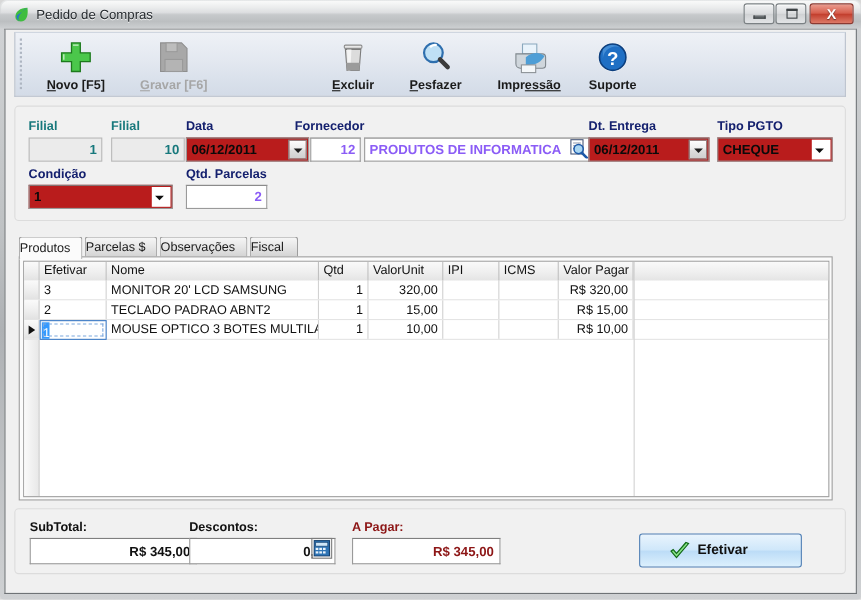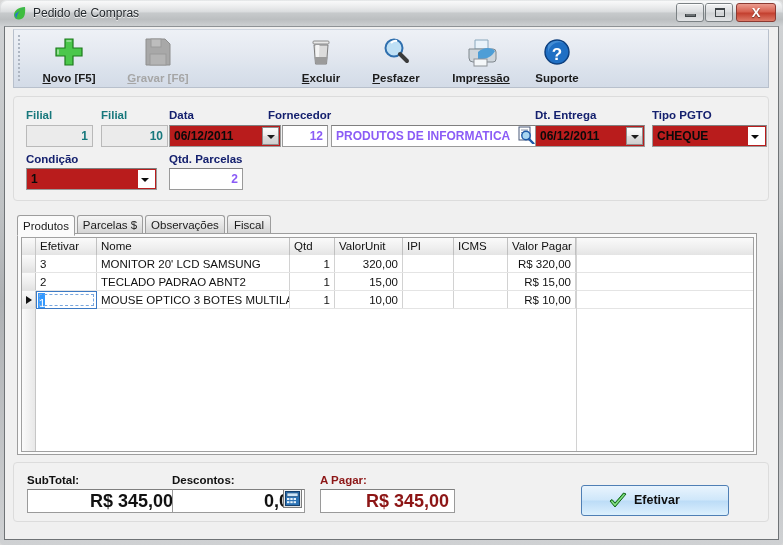--- a/index.html
+++ b/index.html
@@ -124,21 +124,21 @@
     border:1px solid #8e8e8e; }
   .combo .cbtn:after { content:""; position:absolute; left:4px; top:7px;
     border-left:4px solid transparent; border-right:4px solid transparent;
     border-top:4px solid #1d1d1d; }
   .combo.flat .cbtn { background:#fff; border:none; }
   .combo.flat .cbtn:after { left:3px; top:8px; border-top-color:#0c0c0c; }
 
   
   #tabstrip { position:absolute; left:17px; top:215px; width:740px; height:18px; }
   .tab {
-    position:absolute; top:0; height:19px; line-height:18px; text-align:center;
+    position:absolute; top:0; height:19px; line-height:18px; 
     font-size:11.5px; color:#1a1a1a; cursor:default;
     border:1px solid #9d9d9d; border-bottom:none; border-radius:3px 3px 0 0;
     background:linear-gradient(to bottom,#f6f6f6,#e3e3e3 55%,#d2d2d2);
   }
   .tab.active {
     background:#fbfbfb; border-color:#9d9d9d; height:21px; line-height:20px; z-index:3;
     border-bottom:1px solid #fbfbfb;
   }
   #tab0 { left:0;    width:58px; }
   #tab1 { left:60px; width:66px; }
@@ -185,21 +185,21 @@
   #editdash {
     position:absolute; left:2px; top:2px; right:2px; bottom:2px;
     border:1px dashed #7aa7dd;
   }
 
   
   .totlabel { position:absolute; font-size:11.5px; font-weight:bold; }
   .totinp {
     position:absolute; height:24px; background:#fff;
     border:1px solid #9a9a9a; border-top-color:#7f7f7f;
-    font-size:18px; font-weight:bold; text-align:right; line-height:22px;
+    font-size:12px; font-weight:bold; text-align:right; line-height:22px;
     padding:0 5px; color:#111; white-space:nowrap; overflow:hidden;
   }
   .totinp.red { color:#8d1616; }
   #calcbtn {
     position:absolute; left:283px; top:489px; width:19px; height:19px;
     background:linear-gradient(to bottom,#f4f4f4,#e2e2e2);
     border:1px solid #7d7d7d;
   }
   #efetivar {
     position:absolute; left:581px; top:485px; width:148px; height:31px;
@@ -370,21 +370,21 @@
       </svg>
     </div>
 
     <div class="fld-label lbl-navy" style="left:521px; top:12px;">Dt. Entrega</div>
     <div class="combo" style="left:521px; top:28px; width:110px;">
       <div class="ctext">06/12/2011</div>
       <div class="cbtn"></div>
     </div>
 
     <div class="fld-label lbl-navy" style="left:638px; top:12px;">Tipo PGTO</div>
-    <div class="combo flat" style="left:638px; top:28px; width:115px;">
+    <div class="combo flat" style="left:638px; top:28px; width:105px;">
       <div class="ctext">CHEQUE</div>
       <div class="cbtn"></div>
     </div>
 
     <div class="fld-label lbl-navy" style="left:12px; top:56px;">Condição</div>
     <div class="combo flat" style="left:12px; top:71px; width:131px;">
       <div class="ctext">1</div>
       <div class="cbtn"></div>
     </div>
 

